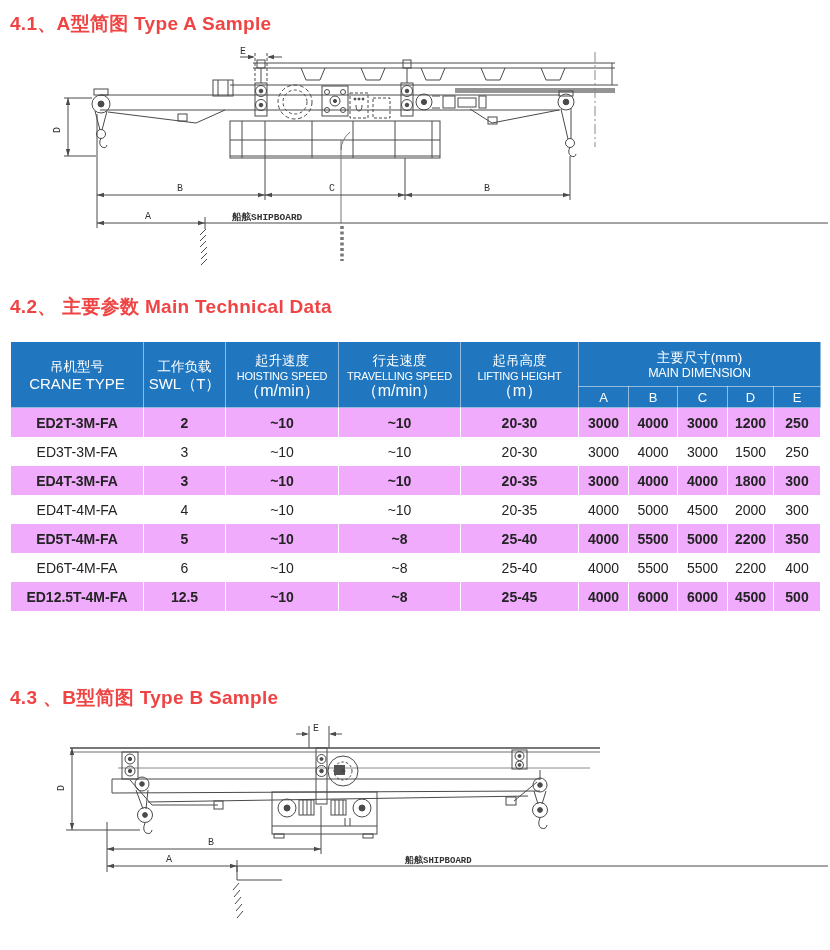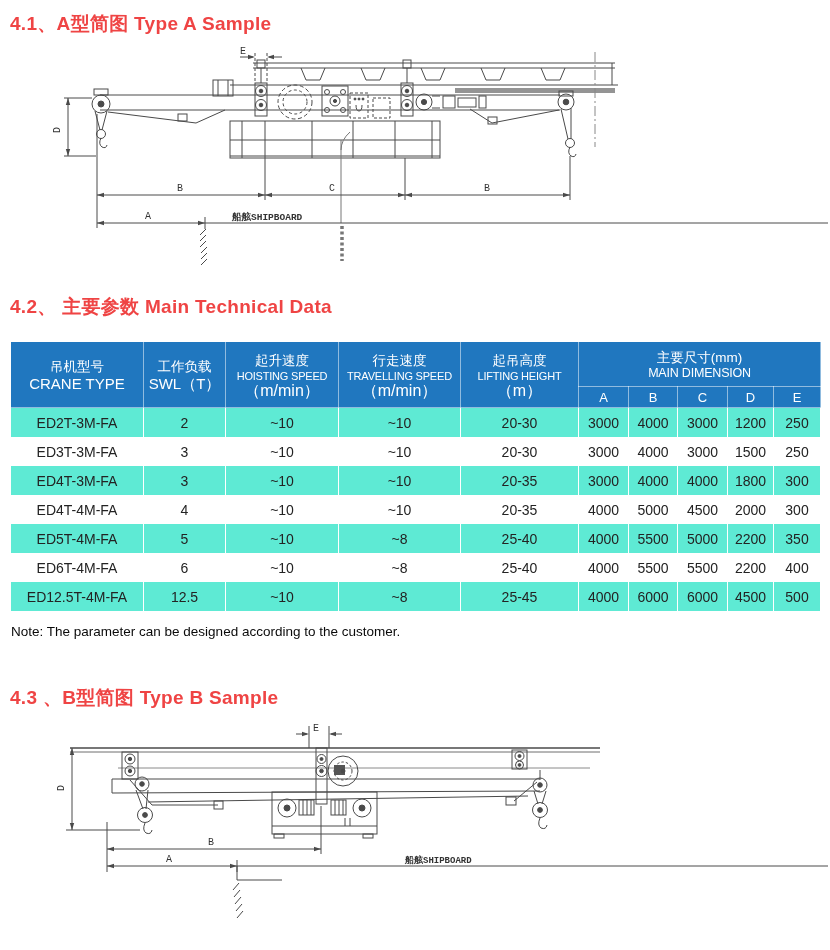--- a/index.html
+++ b/index.html
@@ -32,21 +32,21 @@
   #spec .h-en{font-size:11px;display:block;line-height:14px;letter-spacing:-.2px;}
   #spec .h-en-big{font-size:15px;display:block;line-height:17px;}
   #spec .h-unit{font-size:16px;display:block;line-height:15px;}
   #spec tr.hrow1 th{height:44px;}
   #spec tr.hrow2 th{height:20px;font-size:13px;}
   #spec tbody td{
     height:29px;text-align:center;font-size:14px;color:#232323;
     border-left:1px solid #ffffff;border-right:1px solid #ffffff;
     padding:0;white-space:nowrap;
   }
-  #spec tbody tr.alt{background:#5eead4;}
+  #spec tbody tr.alt{background:#f0abfc;font-weight:bold;}
   .notes{position:absolute;left:11px;top:622px;color:#0a0a0a;}
   .notes .zh{font-size:13.5px;font-weight:bold;line-height:19px;}
   .notes .en{font-size:13.5px;line-height:19px;}
   .dwg-text{font-family:"Liberation Mono","DejaVu Sans Mono",monospace;fill:#333;}
 </style>
 </head>
 <body>
 
 <div class="sec-title" id="title-41">4.1、A型简图 Type A Sample</div>
 
@@ -326,21 +326,20 @@
       <td>4000</td>
       <td>6000</td>
       <td>6000</td>
       <td>4500</td>
       <td>500</td>
     </tr>
   </tbody>
 </table>
 
 <div class="notes">
-  <div class="en">Note: The parameter can be designed according to the customer.</div>
 </div>
 
 <div class="sec-title" id="title-43">4.3 、B型简图 Type B Sample</div>
 
 <svg id="diagram-b" class="diagram" width="830" height="226" viewBox="0 0 830 226">
   <g fill="none" stroke="#4a4a4a" stroke-width="1">
 
     <line x1="70" y1="26" x2="600" y2="26" stroke-width="1.6"></line>
     <line x1="70" y1="30" x2="600" y2="30" stroke-width="0.8"></line>
     <line x1="118" y1="46" x2="590" y2="46" stroke="#8a8a8a"></line>

